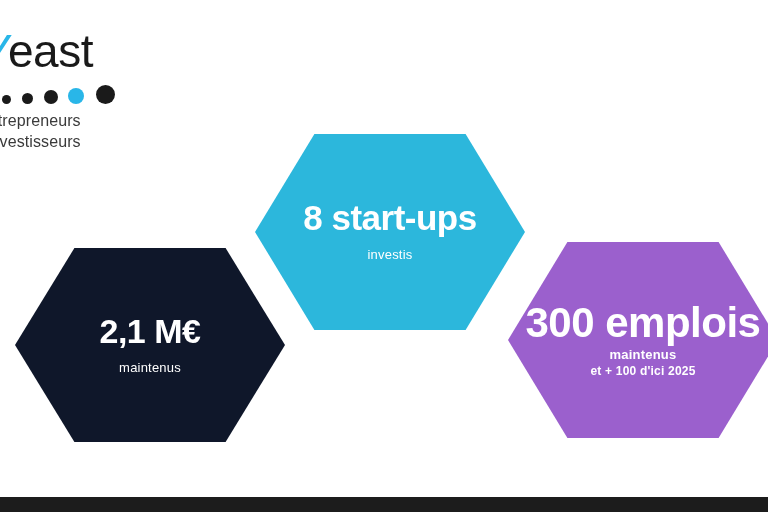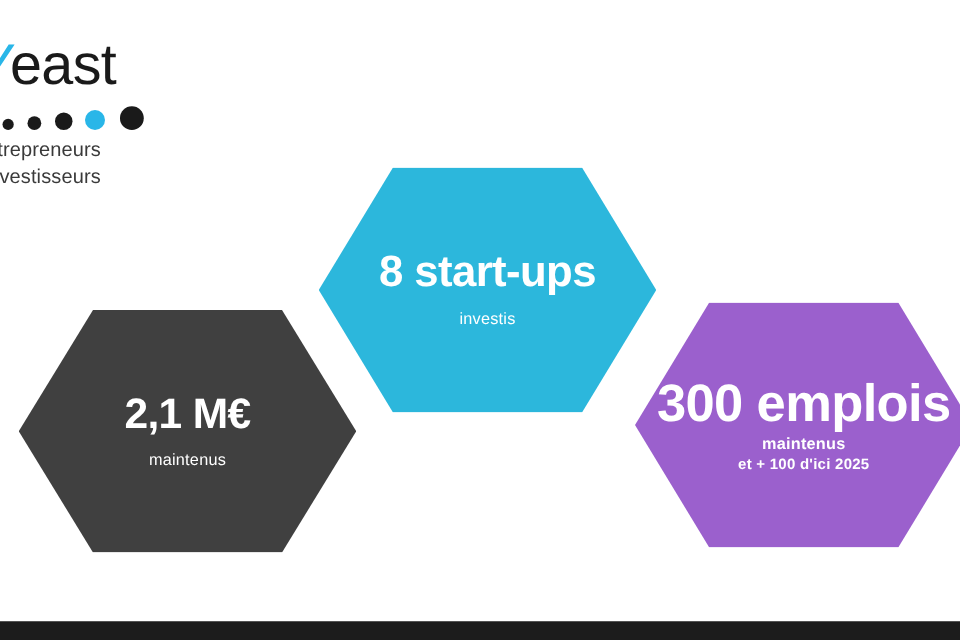--- a/index.html
+++ b/index.html
@@ -109,21 +109,21 @@
     letter-spacing: 0.2px;
   }
   .hex .hex-caption .cap-line { display: block; }
   .hex .hex-caption .cap-line.small { font-size: 12px; font-weight: 700; }
 
   #hex-invested {
     left: 15px;
     top: 248px;
     width: 270px;
     height: 194px;
-    background: #404040;
+    background: #0f172a;
     z-index: 1;
   }
   #hex-startups {
     left: 255px;
     top: 134px;
     width: 270px;
     height: 196px;
     background: #2cb7dc;
     z-index: 3;
   }

